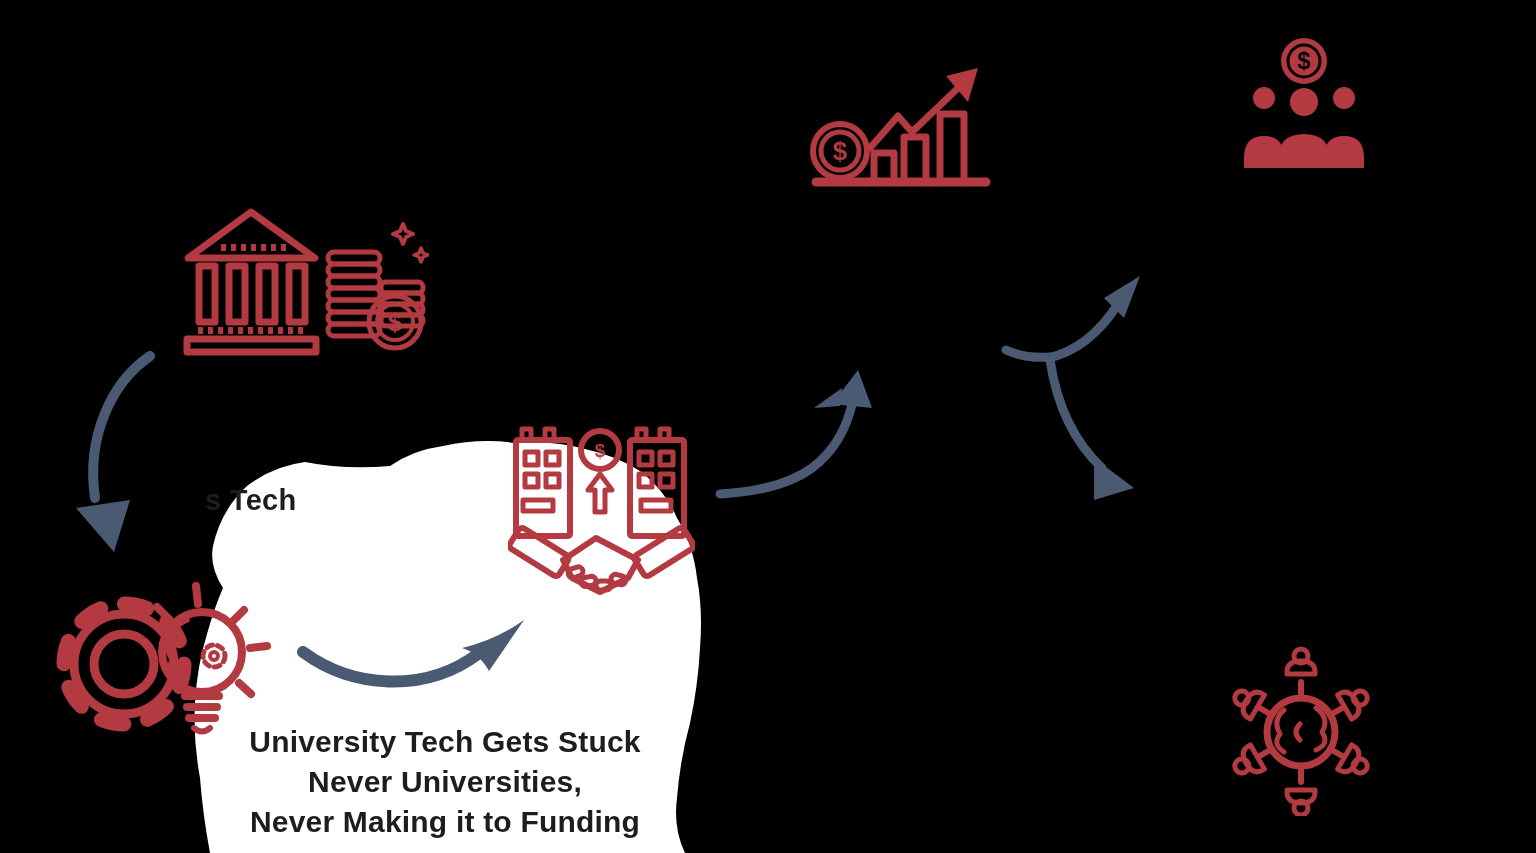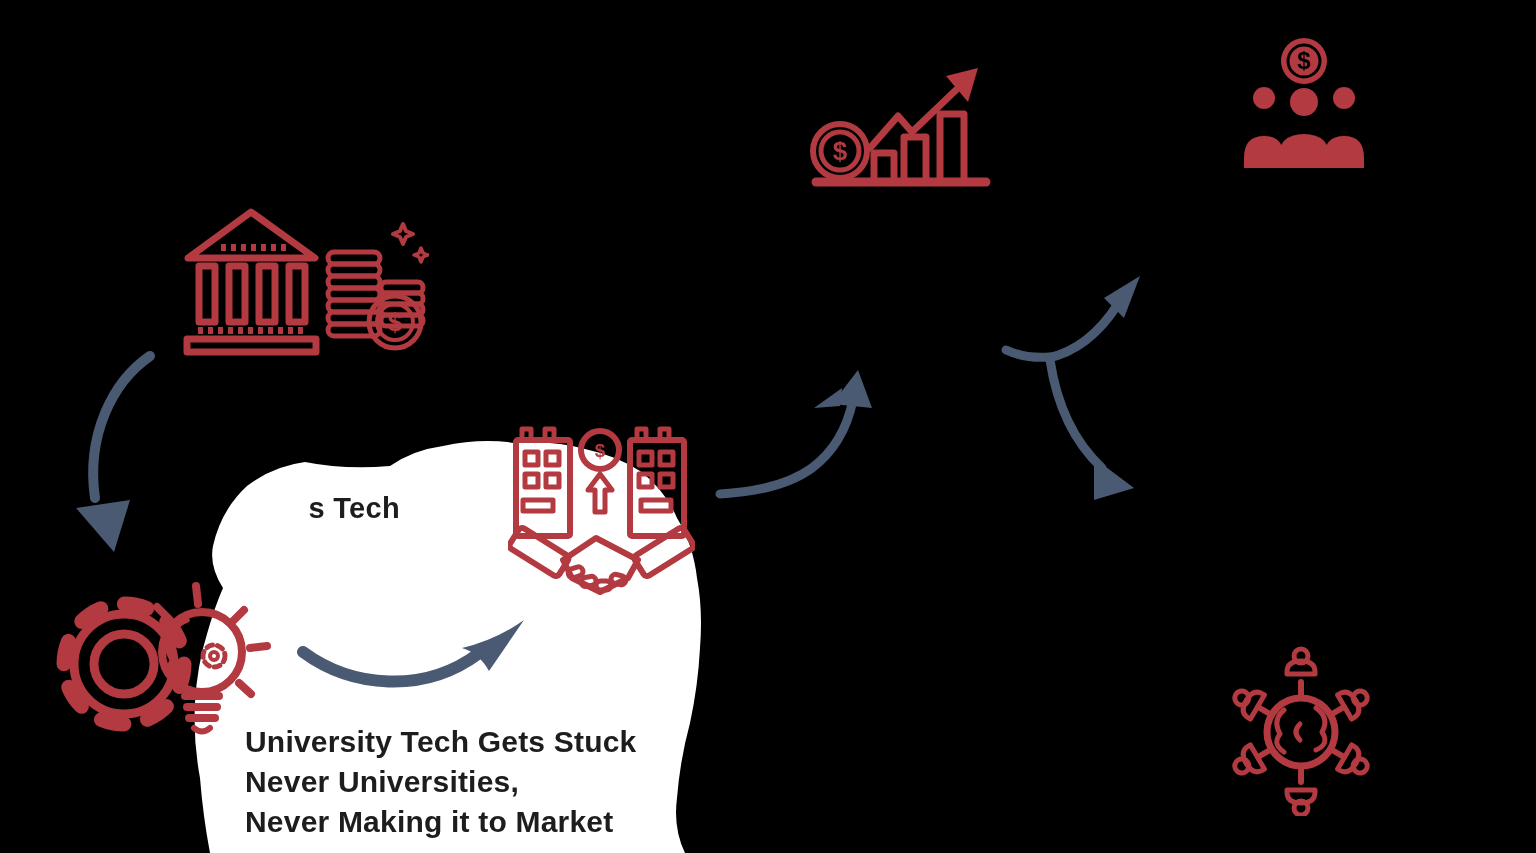--- a/index.html
+++ b/index.html
@@ -16,26 +16,26 @@
     font-family:"Liberation Sans", sans-serif;
   }
   .abs{position:absolute;}
   .icon{color:var(--icon-red);}
   .icon svg{display:block;width:100%;height:100%;}
   .arrows{left:0;top:0;width:1536px;height:853px;color:var(--arrow-slate);pointer-events:none;}
   .blob{color:var(--blob-white);}
   .caption{color:var(--text-dark);font-weight:700;}
   .caption-fragment{
     left:205px;top:482px;width:195px;
-    text-align:right;font-size:29px;line-height:37px;letter-spacing:.3px;
-    overflow:hidden;white-space:nowrap;margin-top:8px;
+    text-align:left;font-size:29px;line-height:37px;letter-spacing:.3px;
+    overflow:hidden;white-space:nowrap;
   }
   .caption-stuck{
     left:245px;top:722px;width:400px;
-    font-size:30px;line-height:40px;letter-spacing:.2px;
+    text-align:center;font-size:30px;line-height:40px;letter-spacing:.2px;
   }
   .no-select{user-select:none;}
 </style>
 </head>
 <body style="background: rgb(0, 0, 0);">
 
 <div class="canvas no-select">
 
   <svg class="abs blob" style="left:185px;top:438px;" width="530" height="415" viewBox="0 0 530 415">
     <path fill="currentColor" d="
@@ -259,16 +259,16 @@
     </svg>
   </div>
 
   <div class="abs caption caption-fragment">
     <div>s Tech</div>
   </div>
 
   <div class="abs caption caption-stuck">
     <div>University Tech Gets Stuck</div>
     <div>Never Universities,</div>
-    <div>Never Making it to Market</div>
+    <div>Never Making it to Funding</div>
   </div>
 
 </div>
 
 </body></html>

